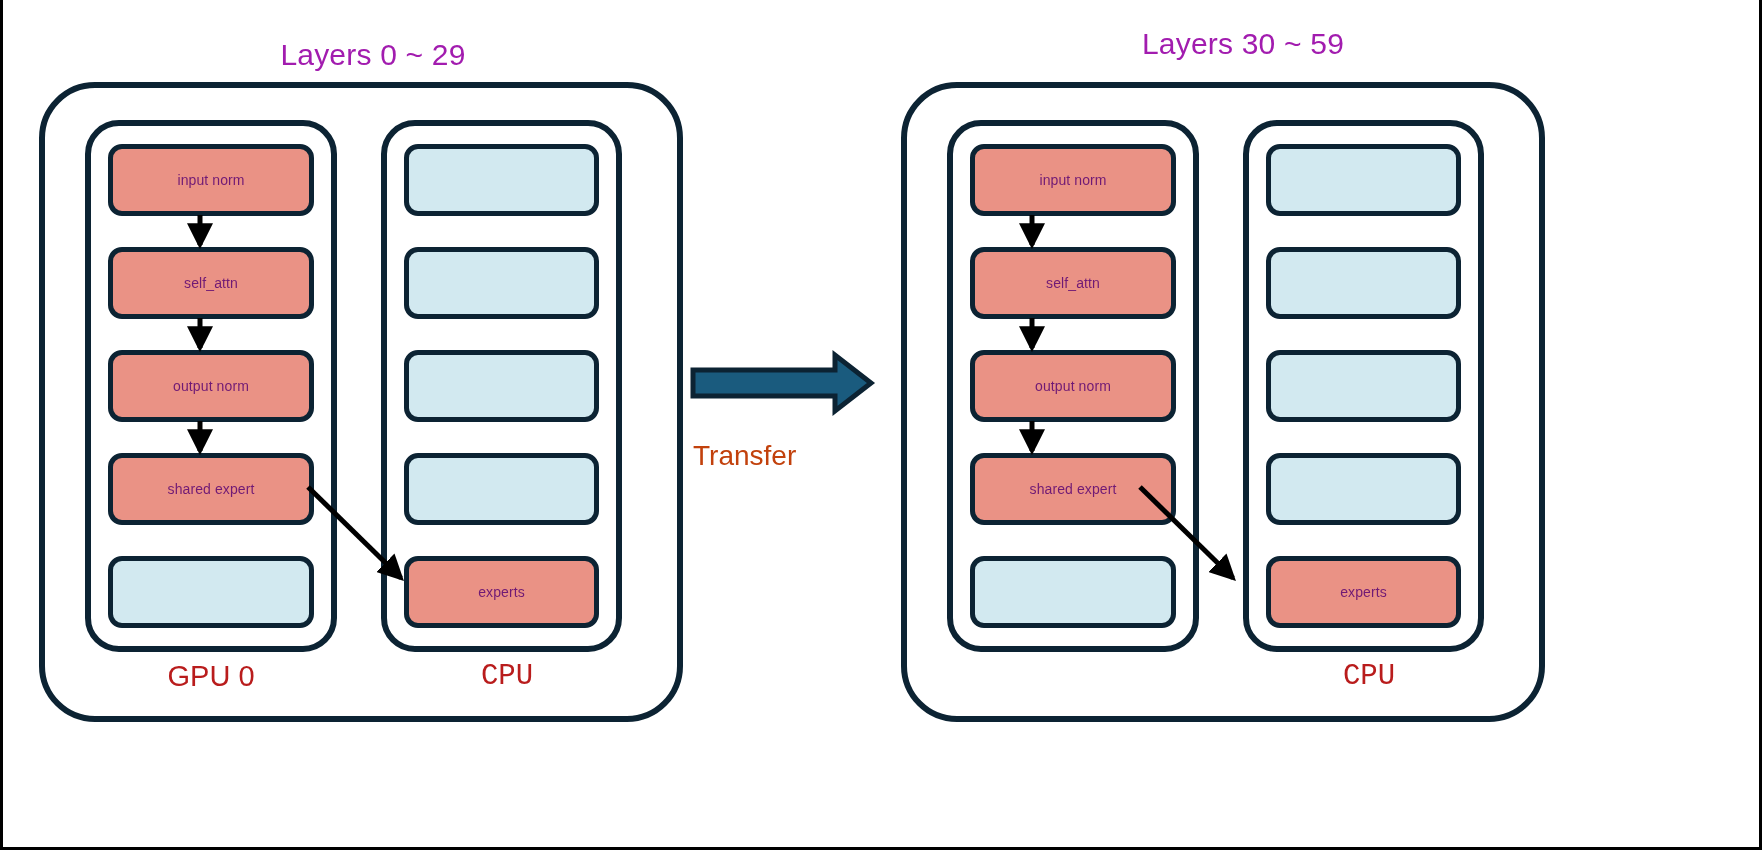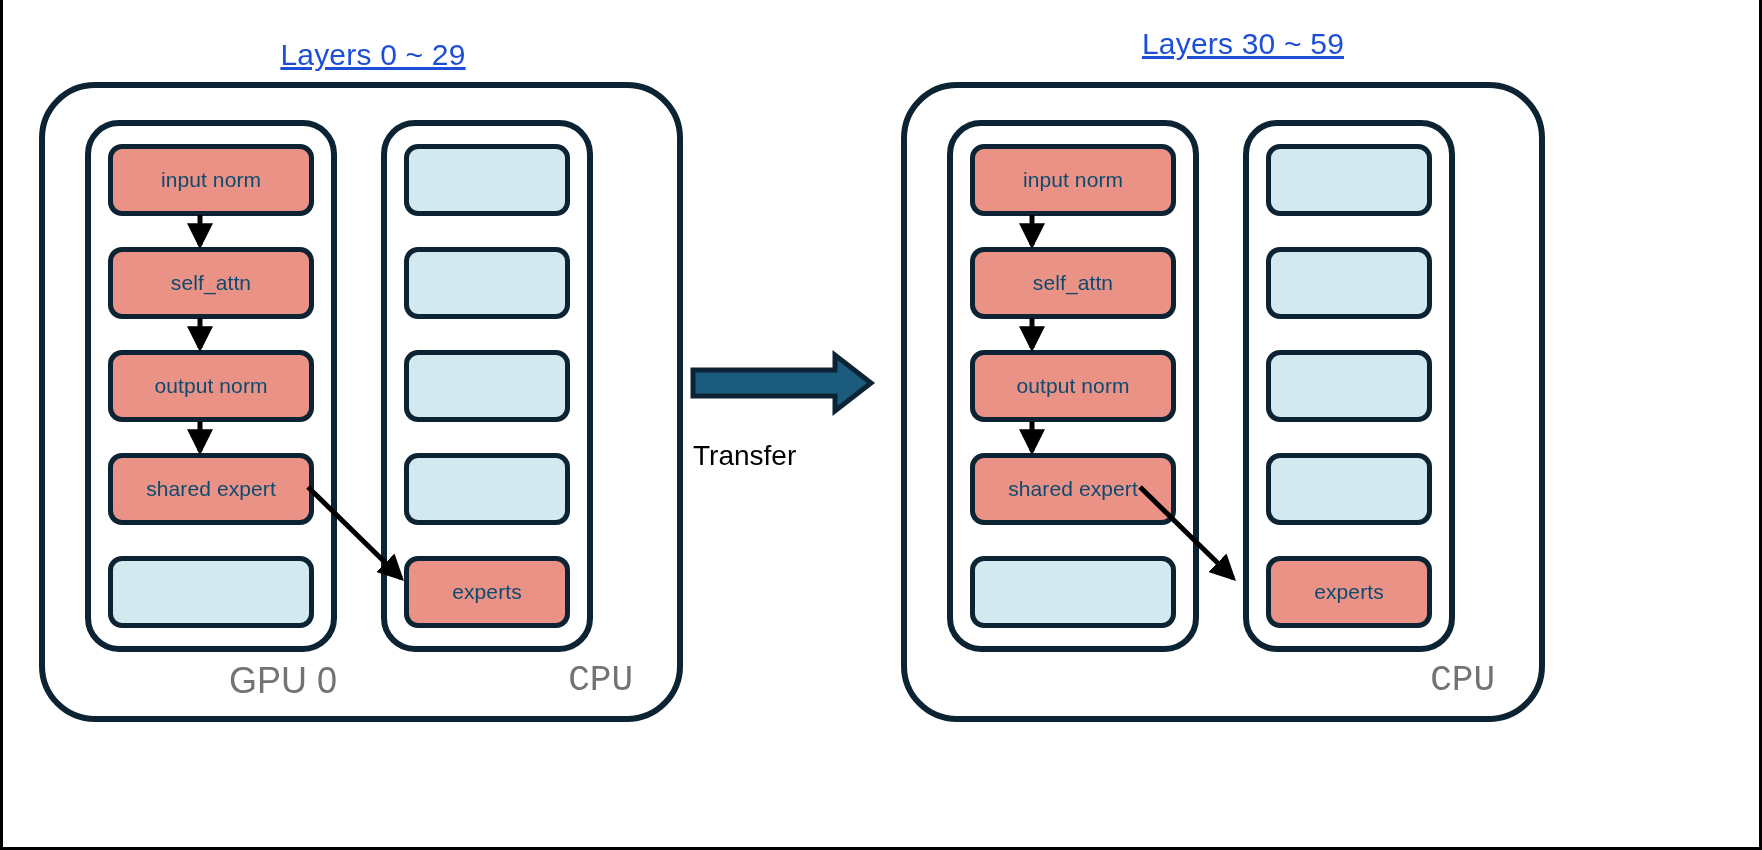--- a/index.html
+++ b/index.html
@@ -30,25 +30,24 @@
     left: 0; top: 0;
     width: 1762px;
     height: 850px;
     pointer-events: none;
   }
 
   
   .panel-title {
     position: absolute;
     font-size: 30px;
-    color: #1d4ed8;
+    color: #a21caf;
     white-space: nowrap;
     text-align: center;
     letter-spacing: 0.2px;
-    text-decoration: underline;
   }
   #title-left  { left: 120px;  top: 38px; width: 500px; }
   #title-right { left: 990px;  top: 27px; width: 500px; }
 
   
   .panel {
     position: absolute;
     border: 6px solid #0c2333;
     border-radius: 56px;
     box-sizing: border-box;
@@ -63,59 +62,59 @@
     border: 6px solid #0c2333;
     border-radius: 34px;
     box-sizing: border-box;
     background: #ffffff;
     padding: 18px 17px;
     display: flex;
     flex-direction: column;
     justify-content: space-between;
   }
   .col-gpu { left: 40px;  top: 32px; width: 252px; height: 532px; }
-  .col-cpu { left: 336px; top: 32px; width: 212px; height: 532px; }
+  .col-cpu { left: 336px; top: 32px; width: 241px; height: 532px; }
 
   
   .slot {
     height: 72px;
     border: 5px solid #0c2333;
     border-radius: 14px;
     box-sizing: border-box;
     display: flex;
     align-items: center;
     justify-content: center;
-    font-size: 21px;
-    color: #0c4a6e;
+    font-size: 14px;
+    color: #701a75;
     white-space: nowrap;
     letter-spacing: 0.1px;
   }
   .slot.active { background: #ea9285; }
   .slot.empty  { background: #d2e9f0; }
 
   
   .unit-label {
     position: absolute;
-    font-size: 36px;
-    color: #737373;
-    text-align: right;
+    font-size: 29px;
+    color: #b91c1c;
+    text-align: center;
     white-space: nowrap;
     width: 252px;
   }
   .lbl-gpu { left: 40px;  top: 572px; }
   .lbl-cpu { left: 336px; top: 572px; font-family: Liberation Mono, monospace; }
 
   
   #transfer-label {
     position: absolute;
     left: 690px;
     top: 402px;
     width: 200px;
     font-size: 28px;
-    color: #000000;
+    color: #c2410c;
     line-height: 1.28;
     text-align: left;
     white-space: pre-line;
   }
 </style>
 </head>
 <body>
 
 <div id="stage">
 

